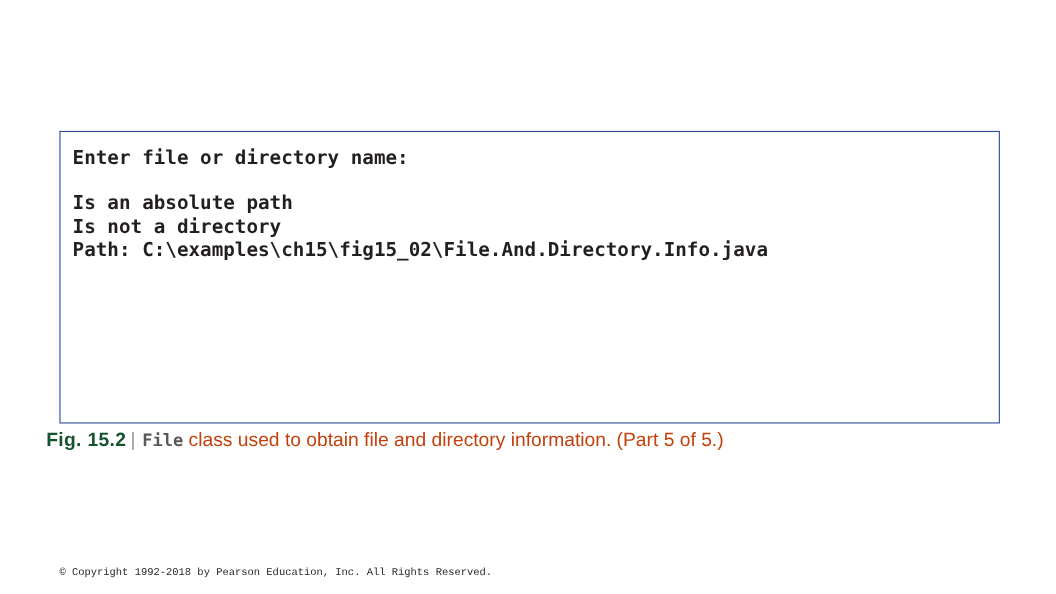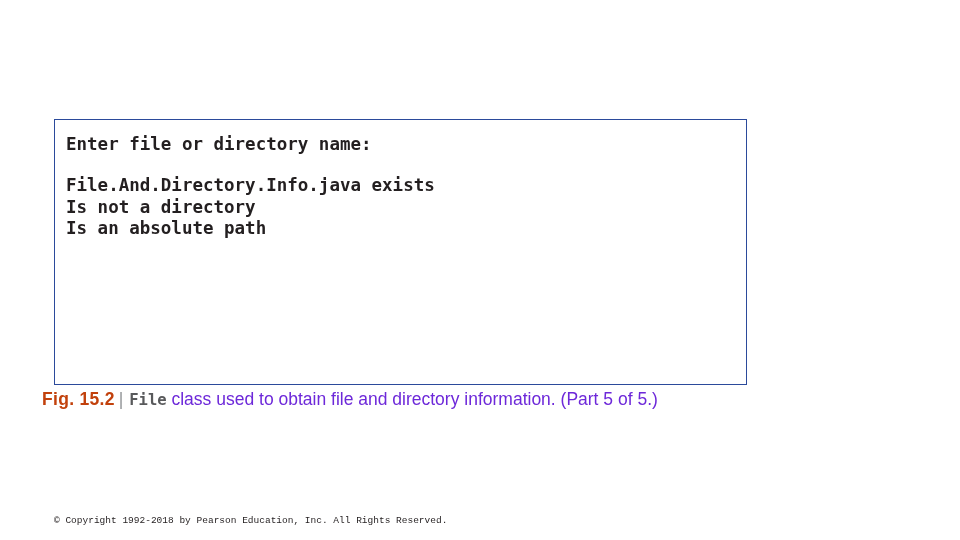--- a/index.html
+++ b/index.html
@@ -15,21 +15,21 @@
   }
   .slide {
     position: relative;
     width: 960px;
     height: 540px;
   }
   .output-box {
     position: absolute;
     left: 54px;
     top: 119px;
-    width: 693px;
+    width: 855px;
     height: 266px;
     box-sizing: border-box;
     border: 1px solid #2b4a9b;
     background: #ffffff;
     padding: 14px 0 0 0;
   }
   .code-line {
     font-family: "DejaVu Sans Mono", monospace;
     font-size: 17.5px;
     line-height: 21.8px;
@@ -49,57 +49,57 @@
     left: 42px;
     top: 389px;
     width: 880px;
     color: #58595b;
     font-family: "Liberation Sans", sans-serif;
     font-size: 17.5px;
     white-space: nowrap;
   }
   .caption .fig-num {
     font-weight: bold;
-    color: #c2410c;
+    color: #14532d;
     letter-spacing: 0.3px;
   }
   .caption .bar {
     color: #939598;
     font-weight: normal;
     padding: 0 6px 0 4px;
   }
   .caption .mono {
     font-family: "DejaVu Sans Mono", monospace;
     font-size: 15.5px;
     font-weight: bold;
   }
   .caption .cap-text {
-    color: #6d28d9;
+    color: #c2410c;
   }
   .copyright {
     position: absolute;
     left: 54px;
     top: 515px;
     font-family: Liberation Mono, monospace;
     font-size: 9.5px;
     color: #231f20;
     white-space: nowrap;
   }
 </style>
 </head>
 <body>
 
 <div class="slide">
 
   <div class="output-box">
     <div class="code-line bold">Enter file or directory name:</div>
     <div class="blank-line"></div>
-    <div class="code-line bold">File.And.Directory.Info.java exists</div>
+    <div class="code-line bold">Is an absolute path</div>
     <div class="code-line bold">Is not a directory</div>
-    <div class="code-line bold">Is an absolute path</div>
+    <div class="code-line bold">Path: C:\examples\ch15\fig15_02\File.And.Directory.Info.java</div>
   </div>
 
   <div class="caption">
     <span class="fig-num">Fig. 15.2</span><span class="bar">|</span><span class="mono">File</span><span class="cap-text"> class used to obtain file and directory information. (Part 5 of 5.)</span>
   </div>
 
   <div class="copyright">© Copyright 1992-2018 by Pearson Education, Inc. All Rights Reserved.</div>
 
 </div>
 

